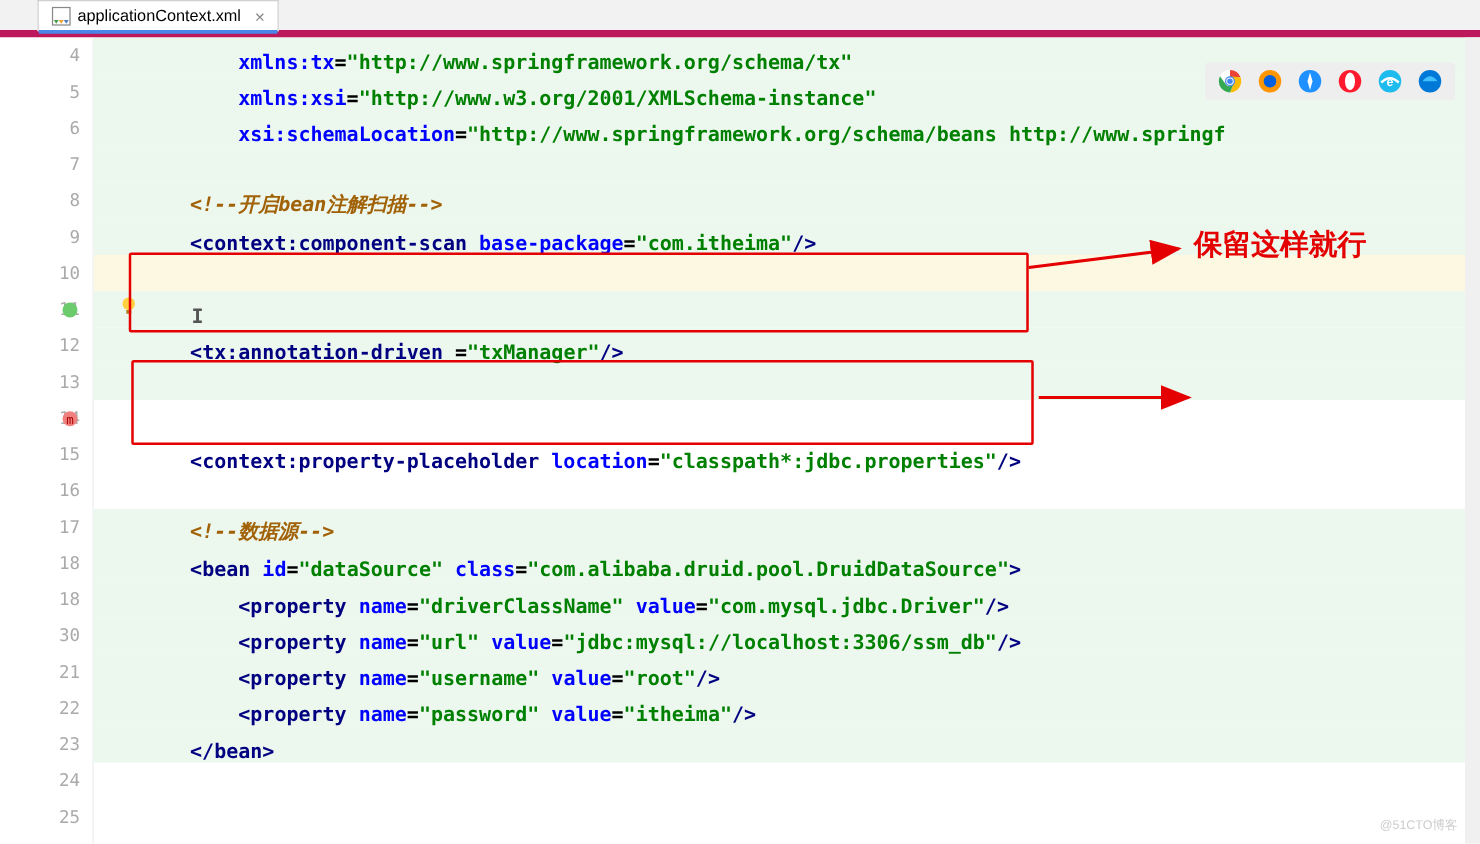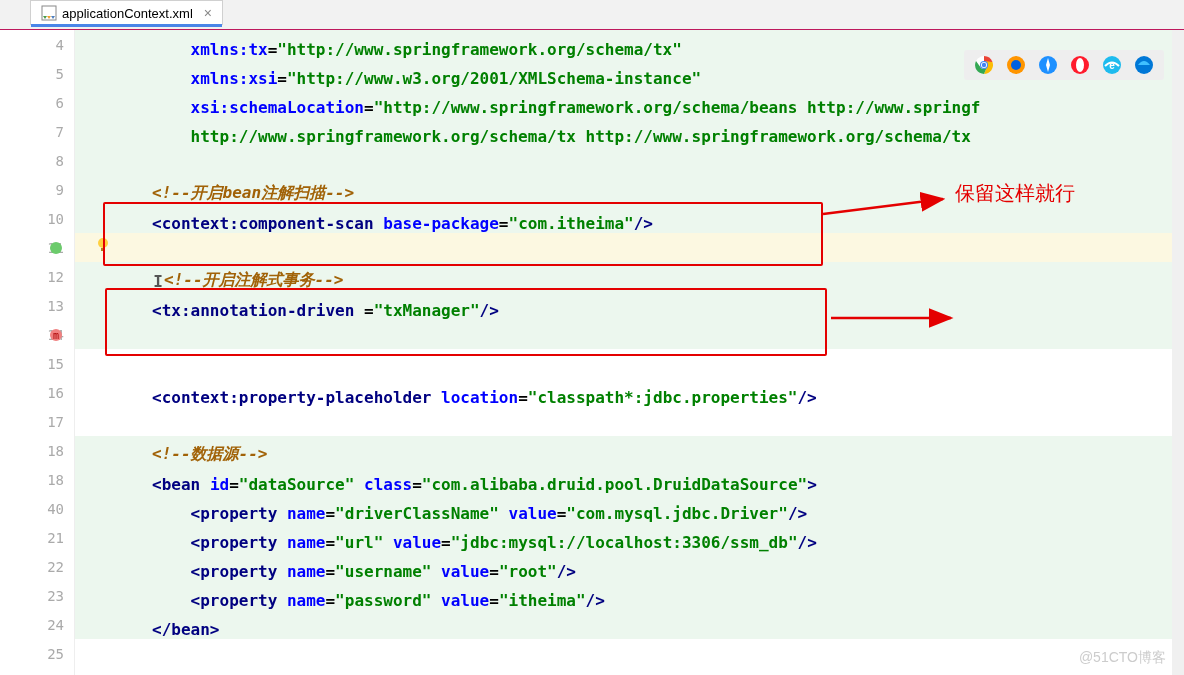--- a/index.html
+++ b/index.html
@@ -1,43 +1,43 @@
 <!DOCTYPE html>
 <html><head>
 <meta charset="utf-8">
 <style>
 * { margin:0; padding:0; box-sizing:border-box; }
 body { font-family:"Segoe UI",Arial,sans-serif; background:#fff; width:1184px; height:675px; position:relative; overflow:hidden; }
-.tab-bar { height:30px; background:#f2f2f2; border-bottom:1px solid #be185d; display:flex; align-items:flex-start; padding-left:30px; }
+.tab-bar { height:30px; background:#f2f2f2; border-bottom:6px solid #be185d; display:flex; align-items:center; padding-left:30px; }
 .tab { background:#fff; border:1px solid #d0d0d0; border-bottom:none; padding:4px 10px; font-size:13px; display:flex; align-items:center; gap:5px; position:relative; }
 .tab::after { content:""; position:absolute; left:0; right:0; bottom:-2px; height:3px; background:#4a86e8; }
 .tab-icon { width:16px; height:16px; display:inline-block; }
 .tab-close { margin-left:6px; cursor:pointer; color:#888; font-size:14px; }
 .editor-area { display:flex; height:645px; }
 .gutter { width:75px; background:#fff; border-right:1px solid #eee; }
 .gutter-row { height:29px; display:flex; align-items:center; justify-content:flex-end; padding-right:10px; color:#aaa; font-size:14px; font-family:Consolas,monospace; position:relative; }
 .gutter-icon { position:absolute; left:48px; width:16px; height:16px; }
 .code-area { flex:1; position:relative; font-family:Consolas,"DejaVu Sans Mono",monospace; font-size:16px; font-weight:bold; }
 .code-line { height:29px; display:flex; align-items:flex-end; white-space:pre; }
 .bg-green { background:#ecf7ee; }
 .bg-yellow { background:#fcf8e1; }
 .tag { color:#000080; }
 .attr { color:#0000ff; }
 .val { color:#008000; }
 .comment { color:#a16207; font-style:italic;margin-top:13px; }
 .cursor-ibeam { display:inline-block; width:12px; text-align:center; color:#555; font-style:normal; }
 .red-box { position:absolute; border:2px solid #e40000; border-radius:2px; }
 .arrow { position:absolute; }
 .arrow svg { overflow:visible; }
-.annotation { position:absolute; color:#e40000; font-size:20px; font-family:"Microsoft YaHei",sans-serif; font-weight:normal; }
+.annotation { position:absolute; color:#e40000; font-size:23px; font-family:"Microsoft YaHei",sans-serif; font-weight:bold; }
 .browser-icons { position:absolute; top:50px; right:20px; background:#eee; padding:5px 10px; border-radius:3px; display:flex; gap:12px; align-items:center; }
 .bi { width:20px; height:20px; border-radius:50%; display:inline-block; }
 .bulb { position:absolute; left:20px; width:16px; height:16px; }
 .scrollbar { position:absolute; right:0; top:30px; bottom:0; width:12px; background:#f0f0f0; }
-.watermark { position:absolute; right:18px; bottom:8px; font-size:14px; color:#ccc; font-weight:normal; }
+.watermark { position:absolute; right:18px; bottom:8px; font-size:10px; color:#ccc; font-weight:normal; }
 </style>
 </head>
 <body>
 
 <div class="tab-bar">
   <div class="tab">
     <span class="tab-icon">
       <svg viewBox="0 0 16 16">
           <rect x="1" y="1" width="14" height="14" fill="#fff" stroke="#888"></rect>
           <path d="M2 11 L6 11 L4 14 Z" fill="#4a9b4a"></path>
@@ -101,21 +101,21 @@
     <div class="gutter-row">
         <span>17</span>
       </div>
     <div class="gutter-row">
         <span>18</span>
       </div>
     <div class="gutter-row">
         <span>18</span>
       </div>
     <div class="gutter-row">
-        <span>40</span>
+        <span>30</span>
       </div>
     <div class="gutter-row">
         <span>21</span>
       </div>
     <div class="gutter-row">
         <span>22</span>
       </div>
     <div class="gutter-row">
         <span>23</span>
       </div>
@@ -123,26 +123,25 @@
         <span>24</span>
       </div>
     <div class="gutter-row">
         <span>25</span>
       </div>
   </div>
   <div class="code-area">
     <div class="code-line bg-green"><span>            </span><span class="attr">xmlns:tx</span><span>=</span><span class="val">"http://www.springframework.org/schema/tx"</span></div>
     <div class="code-line bg-green"><span>            </span><span class="attr">xmlns:xsi</span><span>=</span><span class="val">"http://www.w3.org/2001/XMLSchema-instance"</span></div>
     <div class="code-line bg-green"><span>            </span><span class="attr">xsi:schemaLocation</span><span>=</span><span class="val">"http://www.springframework.org/schema/beans http://www.springf</span></div>
-    <div class="code-line bg-green"><span>            </span><span class="val">http://www.springframework.org/schema/tx http://www.springframework.org/schema/tx</span></div>
     <div class="code-line bg-green"></div>
     <div class="code-line bg-green"><span>        </span><span class="comment">&lt;!--开启bean注解扫描--&gt;</span></div>
     <div class="code-line bg-green"><span>        </span><span class="tag">&lt;</span><span class="tag">context:component-scan</span><span> </span><span class="attr">base-package</span><span>=</span><span class="val">"com.itheima"</span><span class="tag">/&gt;</span></div>
     <div class="code-line bg-yellow"></div>
-    <div class="code-line bg-green"><span>        </span><span class="cursor-ibeam">I</span><span class="comment">&lt;!--开启注解式事务--&gt;</span></div>
+    <div class="code-line bg-green"><span>        </span><span class="cursor-ibeam">I</span></div>
     <div class="code-line bg-green"><span>        </span><span class="tag">&lt;</span><span class="tag">tx:annotation-driven</span><span> </span><span>=</span><span class="val">"txManager"</span><span class="tag">/&gt;</span></div>
     <div class="code-line bg-green"></div>
     <div class="code-line"><span>        </span></div>
     <div class="code-line"><span>        </span><span class="tag">&lt;</span><span class="tag">context:property-placeholder</span><span> </span><span class="attr">location</span><span>=</span><span class="val">"classpath*:jdbc.properties"</span><span class="tag">/&gt;</span></div>
     <div class="code-line"></div>
     <div class="code-line bg-green"><span>        </span><span class="comment">&lt;!--数据源--&gt;</span></div>
     <div class="code-line bg-green"><span>        </span><span class="tag">&lt;</span><span class="tag">bean</span><span> </span><span class="attr">id</span><span>=</span><span class="val">"dataSource"</span><span> </span><span class="attr">class</span><span>=</span><span class="val">"com.alibaba.druid.pool.DruidDataSource"</span><span class="tag">&gt;</span></div>
     <div class="code-line bg-green"><span>            </span><span class="tag">&lt;</span><span class="tag">property</span><span> </span><span class="attr">name</span><span>=</span><span class="val">"driverClassName"</span><span> </span><span class="attr">value</span><span>=</span><span class="val">"com.mysql.jdbc.Driver"</span><span class="tag">/&gt;</span></div>
     <div class="code-line bg-green"><span>            </span><span class="tag">&lt;</span><span class="tag">property</span><span> </span><span class="attr">name</span><span>=</span><span class="val">"url"</span><span> </span><span class="attr">value</span><span>=</span><span class="val">"jdbc:mysql://localhost:3306/ssm_db"</span><span class="tag">/&gt;</span></div>
     <div class="code-line bg-green"><span>            </span><span class="tag">&lt;</span><span class="tag">property</span><span> </span><span class="attr">name</span><span>=</span><span class="val">"username"</span><span> </span><span class="attr">value</span><span>=</span><span class="val">"root"</span><span class="tag">/&gt;</span></div>

